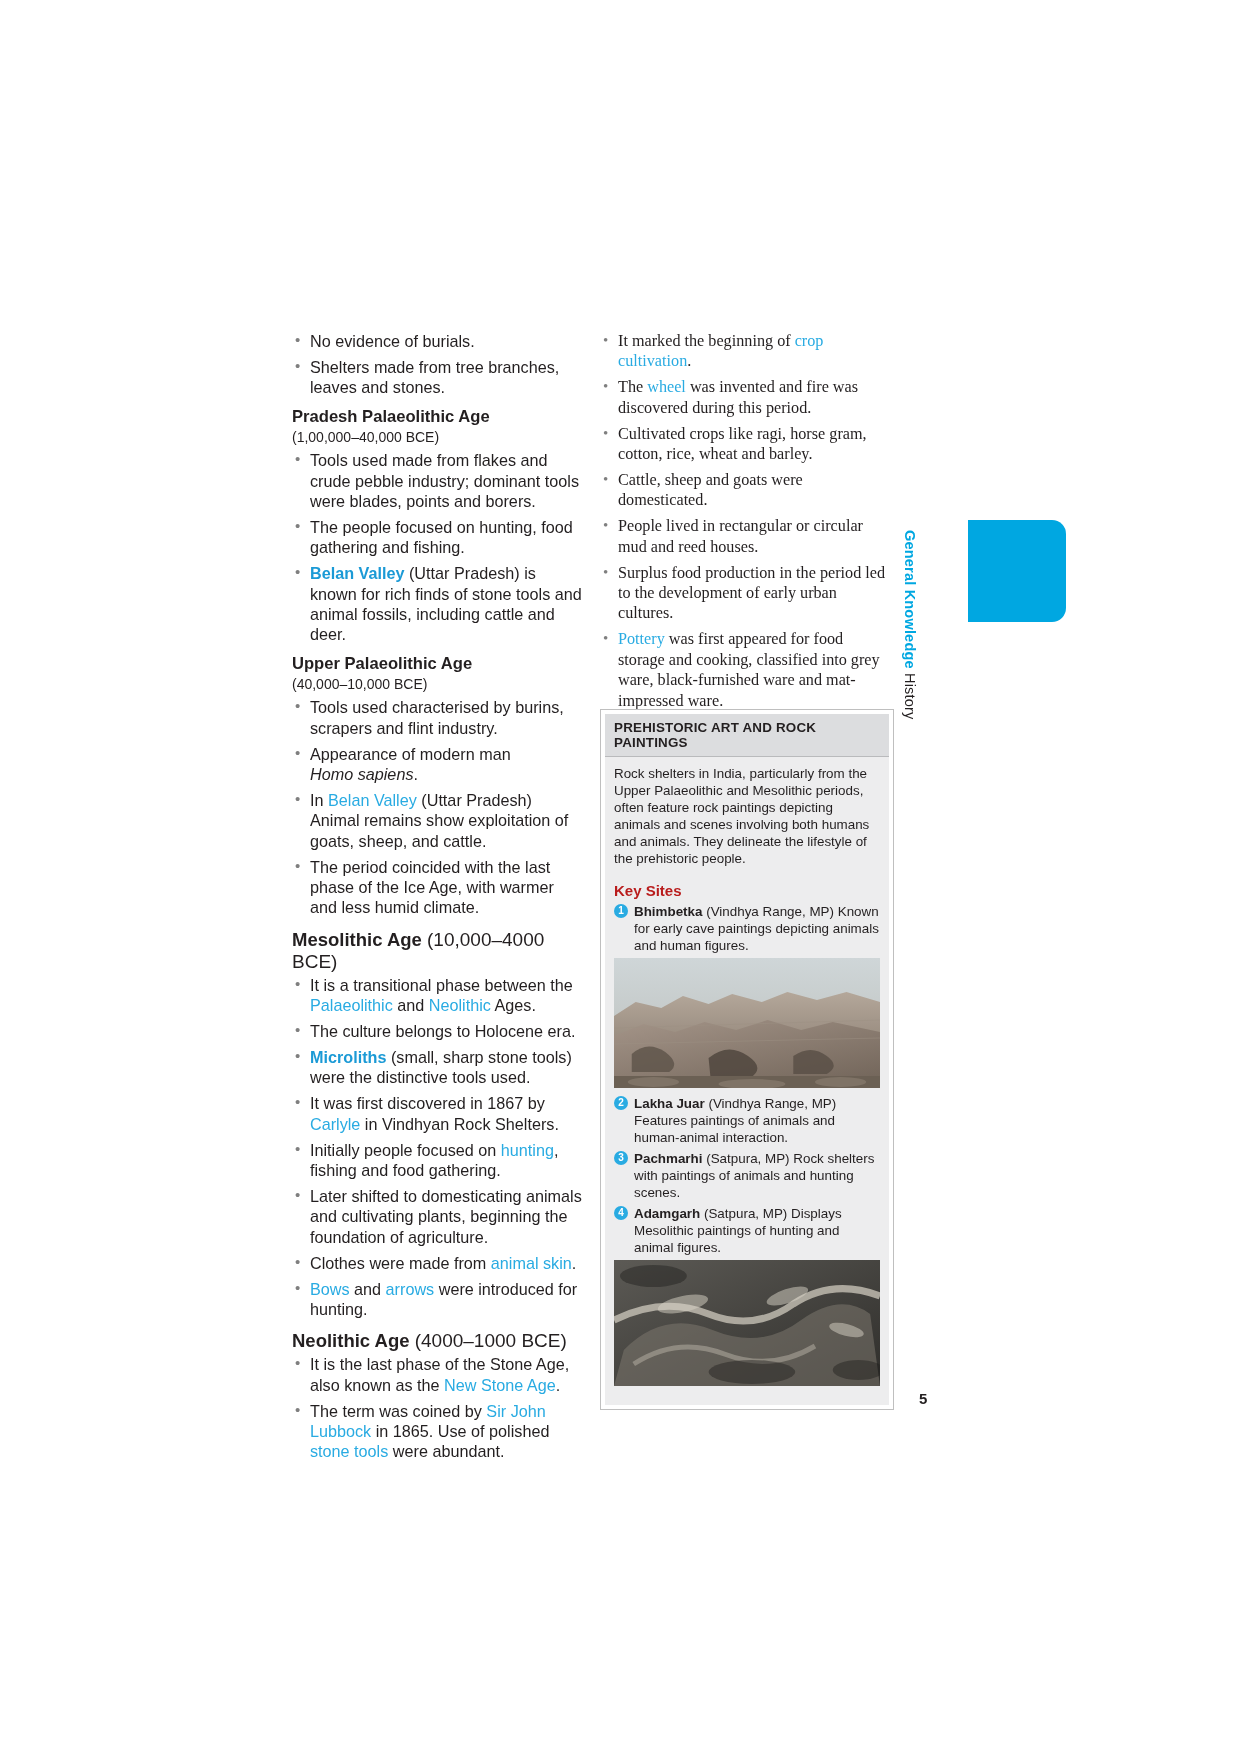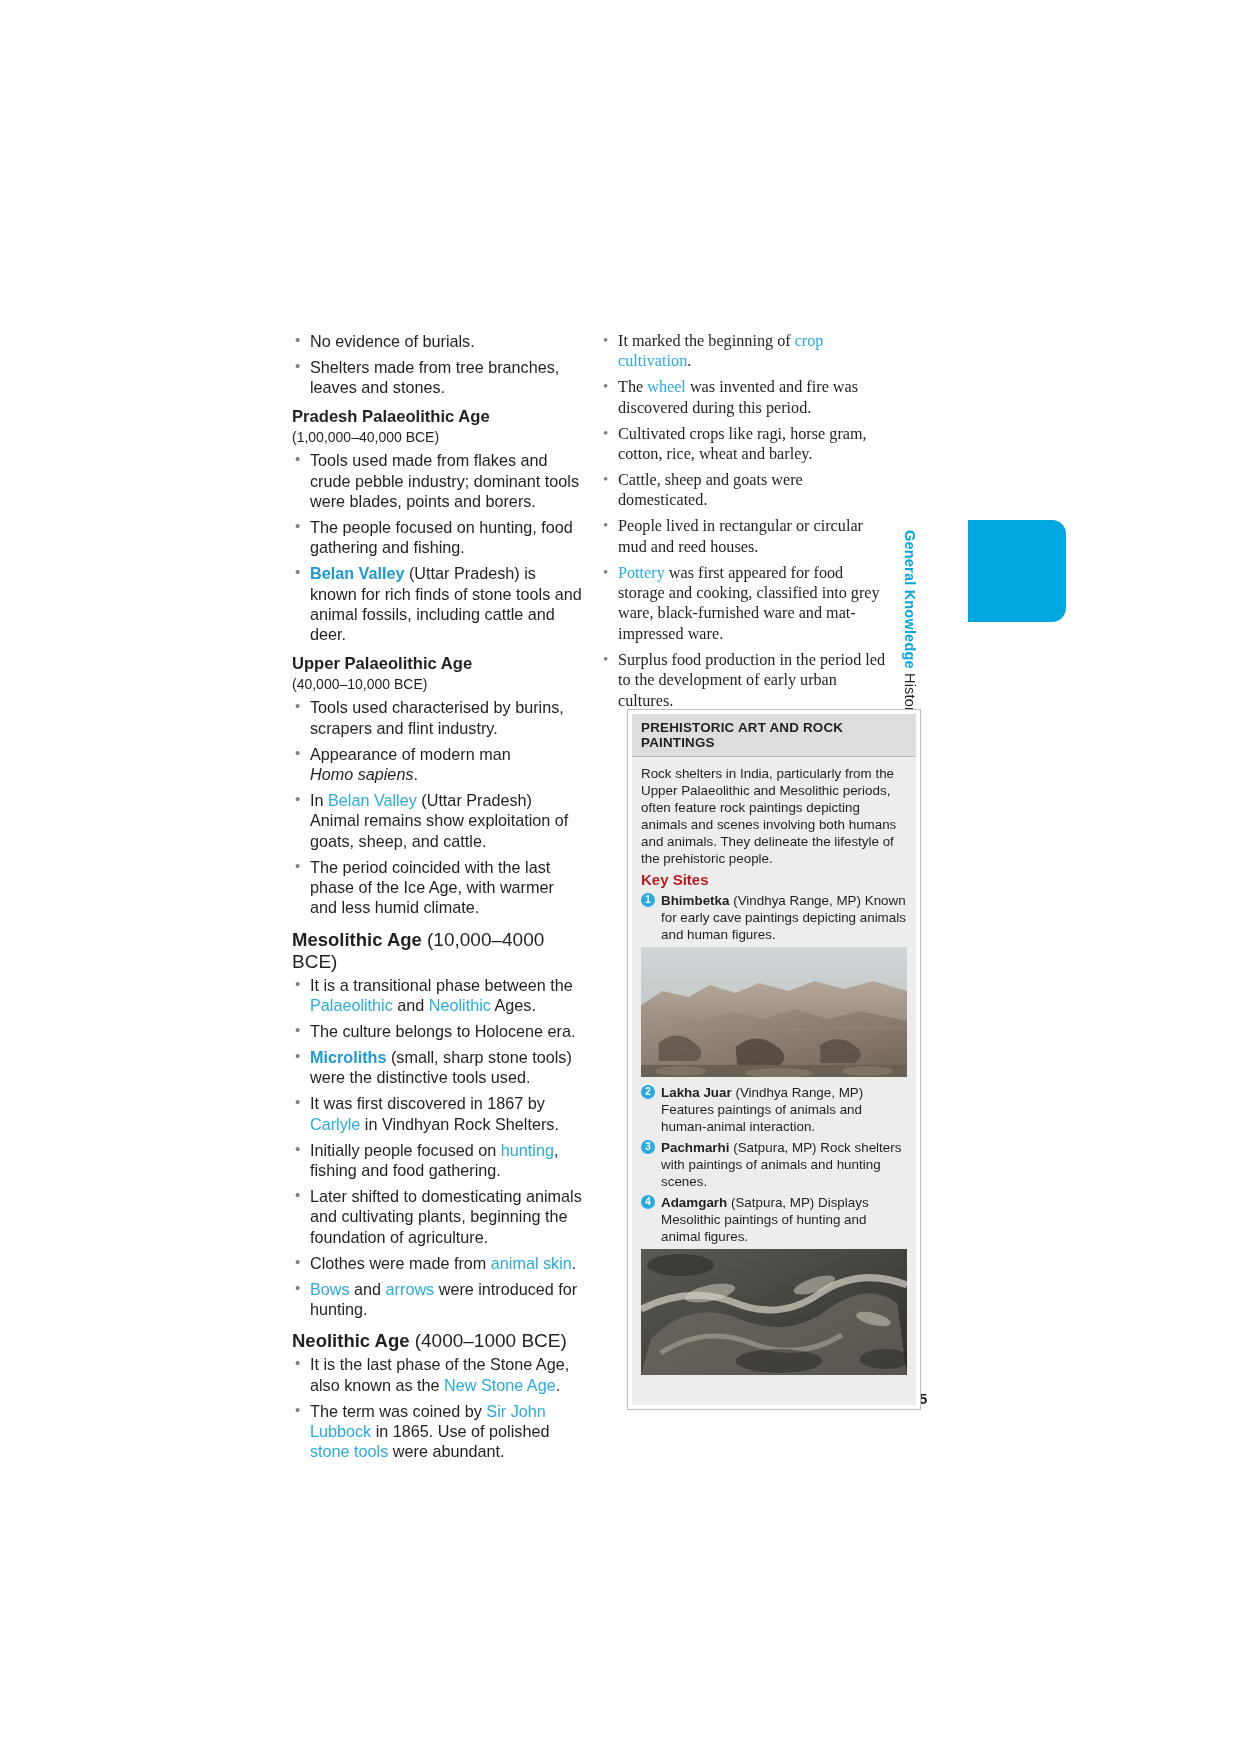--- a/index.html
+++ b/index.html
@@ -58,34 +58,34 @@
     font-weight:bold; font-size:18.5px; margin:11px 0 2px 0; line-height:22px;
   }
   .h-main .yrs { font-weight:normal; font-size:19px; }
   .yrs-line { font-size:14px; margin:0 0 3px 0; }
   .lnk { color:#29abe2; }
   .lnk-b { color:#1b9ad6; font-weight:bold; }
   .ital { font-style:italic; }
 
   
   .feature {
-    position:absolute; left:627px; top:709px; width:294px; height:701px;
+    position:absolute; left:600px; top:709px; width:294px; height:701px;
     border:1px solid #bfbfbf; background:#ffffff; box-sizing:border-box;
     padding:4px;
   }
   .feature-inner {
     background:#ededee; width:100%; height:100%; box-sizing:border-box;
   }
   .feature-title {
     background:#dcdddf; border-bottom:1px solid #b9babc;
     font-size:13.4px; font-weight:bold; letter-spacing:0.2px;
     padding:6px 7px 6px 9px; color:#231f20;
   }
   .feature-body { padding:8px 9px 8px 9px; font-size:13.4px; line-height:17px; }
-  .feature-body p { margin:0 0 4px 0; }
+  .feature-body p { margin:0 0 15px 0; }
   .key-sites {
     color:#b91c1c; font-weight:bold; font-size:15px; margin:3px 0 4px 0;
   }
   .site { margin:0 0 4px 0; padding-left:20px; position:relative;
           font-size:13.4px; line-height:17px; }
   .num {
     position:absolute; left:0; top:1px;
     width:14px; height:14px; border-radius:50%;
     background:#29abe2; color:#ffffff; font-size:10px; font-weight:bold;
     text-align:center; line-height:14px;
@@ -213,24 +213,24 @@
       <li>
         <span>Cultivated crops like ragi, horse gram, cotton, rice, wheat and barley.</span>
       </li>
       <li>
         <span>Cattle, sheep and goats were domesticated.</span>
       </li>
       <li>
         <span>People lived in rectangular or circular mud and reed houses.</span>
       </li>
       <li>
+        <span>Surplus food production in the period led to the development of early urban cultures.</span>
+      </li>
+      <li>
         <span class="lnk">Pottery</span><span> was first appeared for food storage and cooking, classified into grey ware, black-furnished ware and mat-impressed ware.</span>
-      </li>
-      <li>
-        <span>Surplus food production in the period led to the development of early urban cultures.</span>
       </li>
     </ul>
   </div>
 
   <div class="feature">
     <div class="feature-inner">
       <div class="feature-title">PREHISTORIC ART AND ROCK PAINTINGS</div>
       <div class="feature-body">
         <p>Rock shelters in India, particularly from the Upper Palaeolithic and Mesolithic periods, often feature rock paintings depicting animals and scenes involving both humans and animals. They delineate the lifestyle of the prehistoric people.</p>
 

